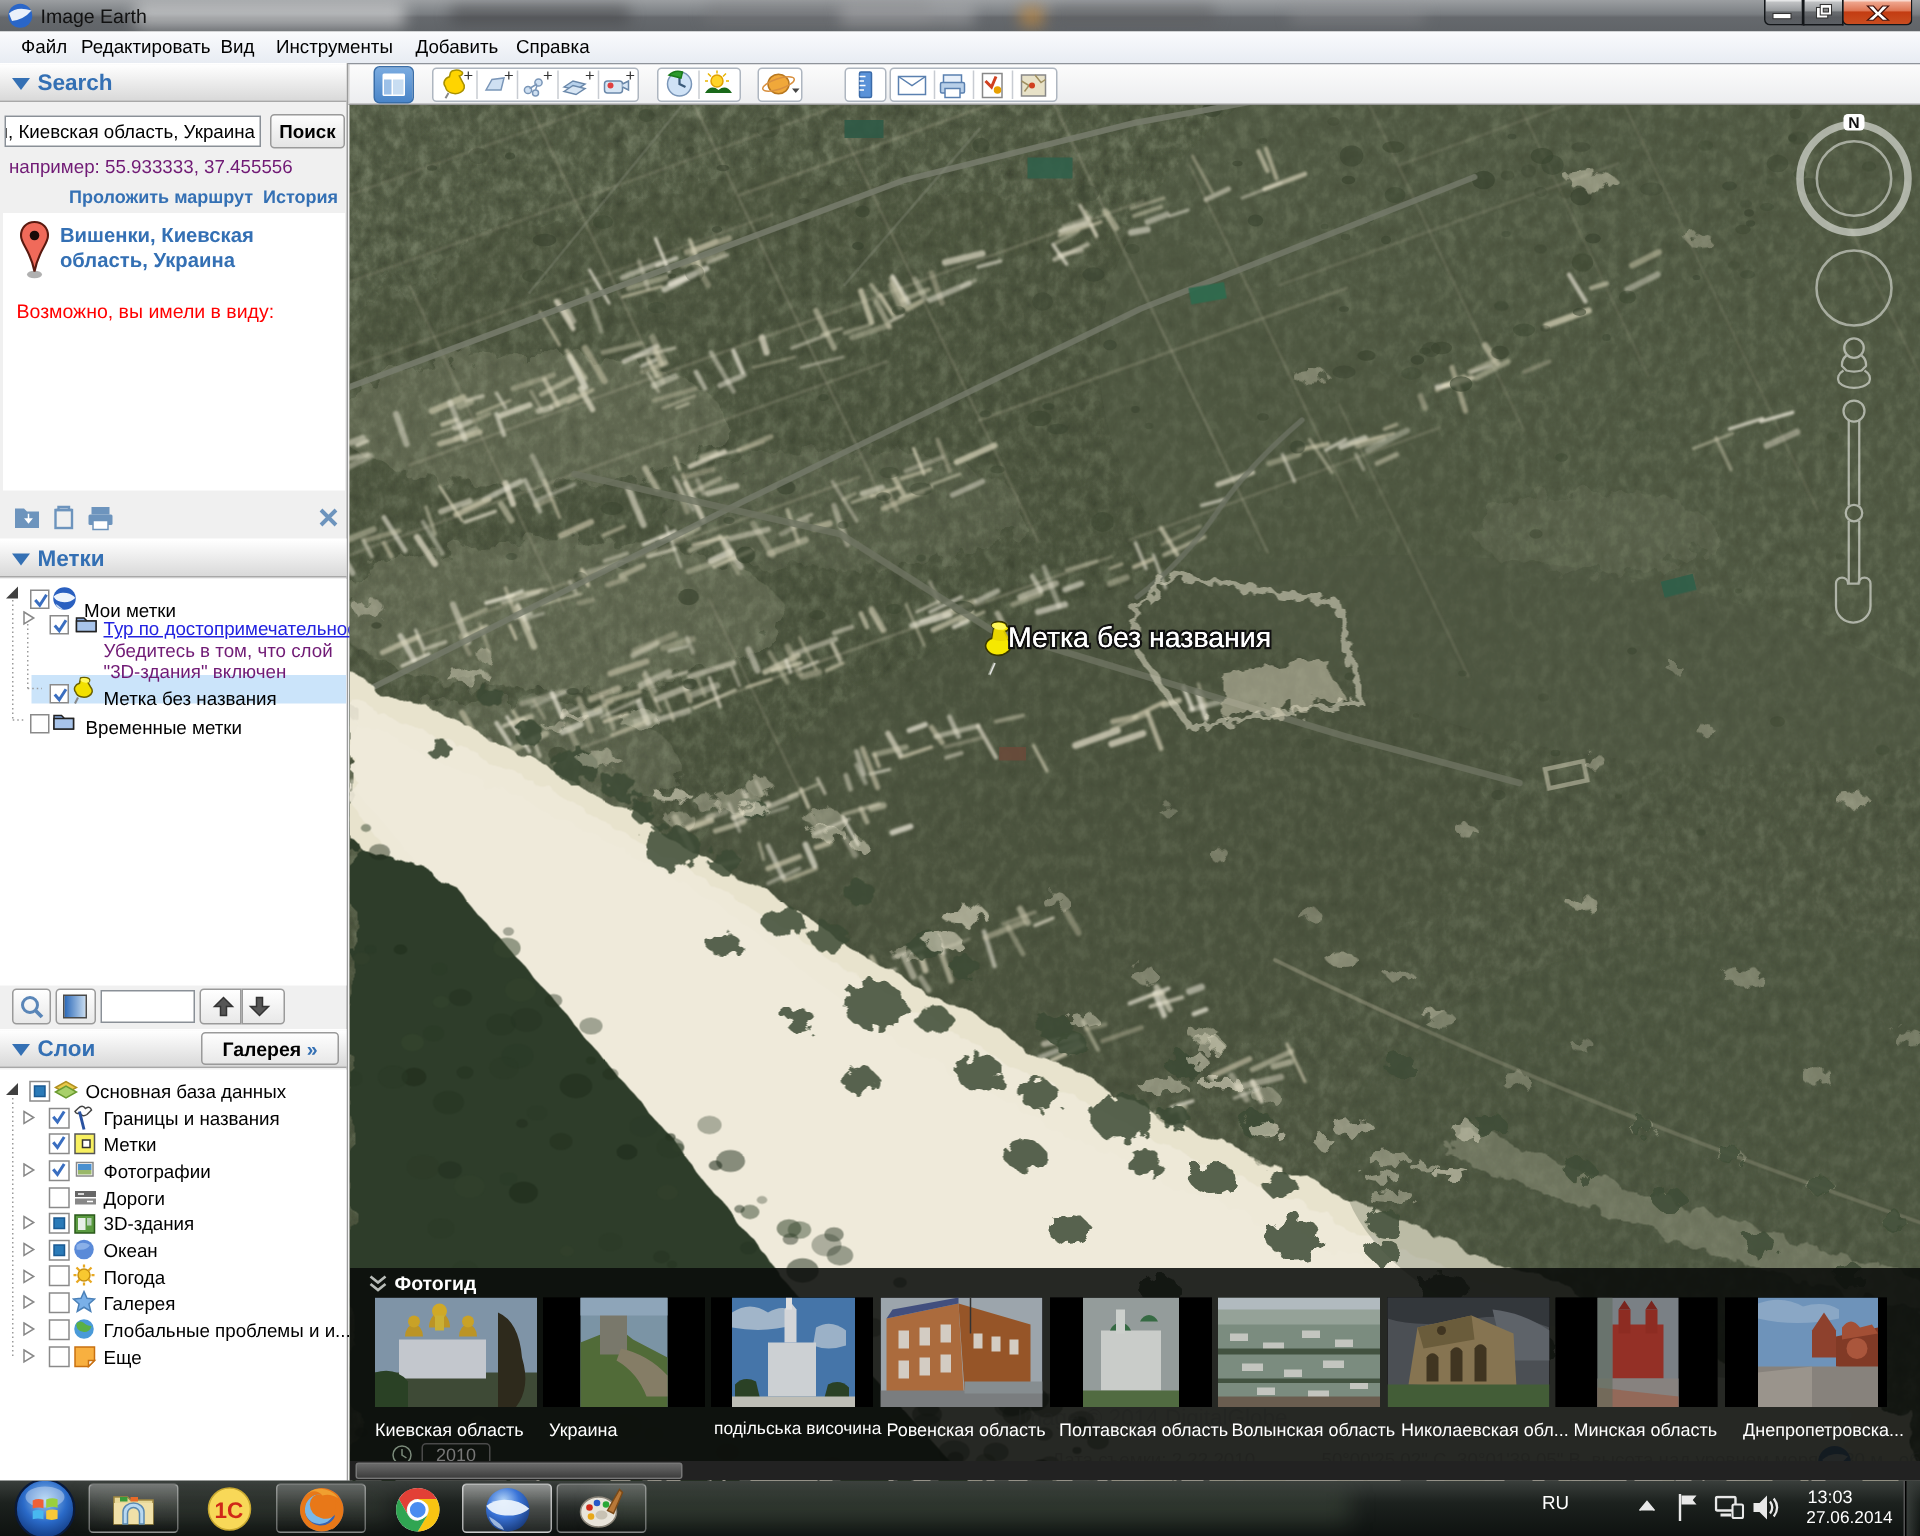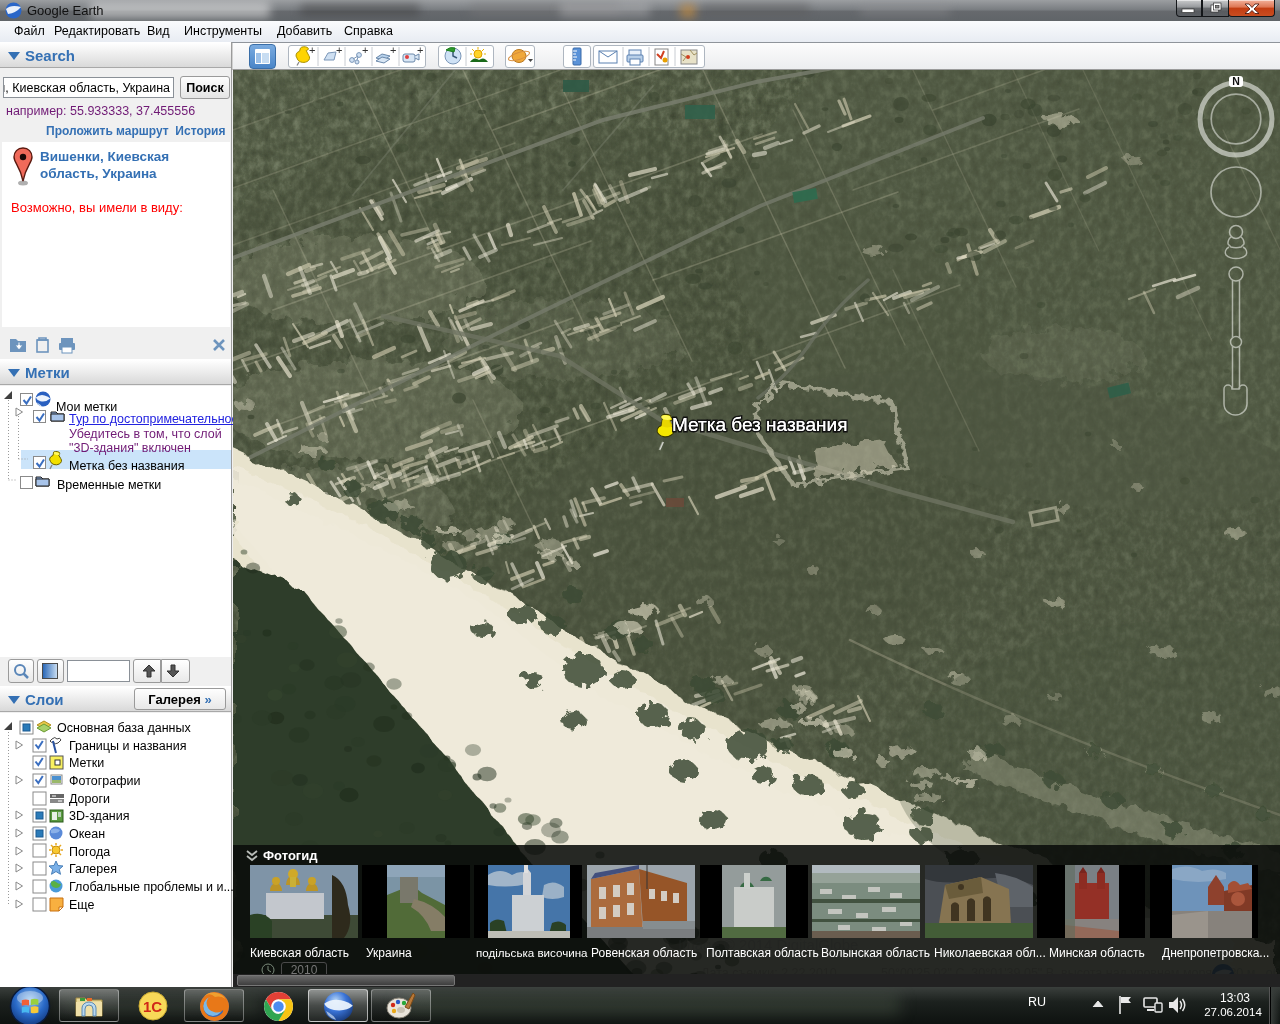--- a/index.html
+++ b/index.html
@@ -51,21 +51,21 @@
  <div class="blob" style="left:300px;top:4px;width:120px;height:12px;background:rgba(60,60,62,.5)"></div>
  <div class="blob" style="left:470px;top:3px;width:150px;height:13px;background:rgba(120,120,122,.45)"></div>
  <div class="blob" style="left:680px;top:4px;width:16px;height:14px;background:rgba(200,140,60,.65)"></div>
  <div class="blob" style="left:700px;top:4px;width:110px;height:12px;background:rgba(90,90,92,.5)"></div>
  <div class="blob" style="left:560px;top:2px;width:90px;height:15px;background:rgba(190,190,192,.4)"></div>
  <div class="blob" style="left:860px;top:4px;width:90px;height:12px;background:rgba(150,150,152,.35)"></div>
  <svg class="abs" id="ge-ico" width="17" height="17" viewBox="0 0 17 17">
         <circle cx="8.5" cy="8.5" r="8" fill="#2a66c8"></circle>
         <path d="M1 7 Q6 2 16 5 Q11 11 3 12 Z" fill="#fff" opacity=".9"></path>
       </svg>
- <span class="abs" id="title-text">Google Earth</span>
+ <span class="abs" id="title-text">Image Earth</span>
  <div class="wbtn" style="left:1176px;width:26px;border-radius:0 0 0 4px"></div>
  <div class="wbtn" style="left:1202px;width:27px"></div>
  <div class="wbtn" id="btn-close"></div>
  <svg class="abs" style="left:1176px;top:0" width="100" height="17" viewBox="0 0 100 17">
    <rect x="6" y="9" width="12" height="3.5" fill="#fff" stroke="#333" stroke-width=".7"></rect>
    <g stroke="#333" stroke-width=".7">
           <rect x="35" y="5" width="7.5" height="7" fill="#fff"></rect>
           <rect x="37.5" y="3" width="7.5" height="7" fill="#fff"></rect>
           <rect x="39.5" y="5.5" width="3.5" height="2.5" fill="#888"></rect>
         </g>
@@ -1643,16 +1643,16 @@
  </svg>
  <svg class="abs" style="left:1143px;top:10px" width="20" height="17" viewBox="0 0 20 17">
   <rect x="1" y="1" width="13" height="9" rx="1" fill="none" stroke="#e8e8e8" stroke-width="1.6"></rect>
   <rect x="4" y="12" width="7" height="2" fill="#e8e8e8"></rect>
   <rect x="12" y="6" width="7" height="9" rx="1" fill="#1e2422" stroke="#e8e8e8" stroke-width="1.4"></rect>
  </svg>
  <svg class="abs" style="left:1168px;top:9px" width="18" height="18" viewBox="0 0 18 18">
   <path d="M1 6 h4 l5 -5 v16 l-5 -5 h-4 z" fill="#e8e8e8"></path>
   <path d="M12 5 q3 4 0 8 M14.5 3 q4.5 6 0 12" stroke="#e8e8e8" stroke-width="1.5" fill="none"></path>
  </svg>
- <div class="abs tray" style="left:1205px;top:4px;width:60px;text-align:center">13:03</div>
+ <div class="abs tray" style="left:1205px;top:4px;width:60px;text-align:left">13:03</div>
  <div class="abs tray" style="left:1196px;top:19px;width:74px;text-align:center;font-size:11.5px">27.06.2014</div>
  <div class="abs" style="left:1269px;top:0;width:11px;height:37px;background:linear-gradient(90deg,#3a3f3c,#23282520);border-left:1px solid #555;box-shadow:inset 1px 0 0 #000"></div>
 </div>
 </div>
 </body></html>

